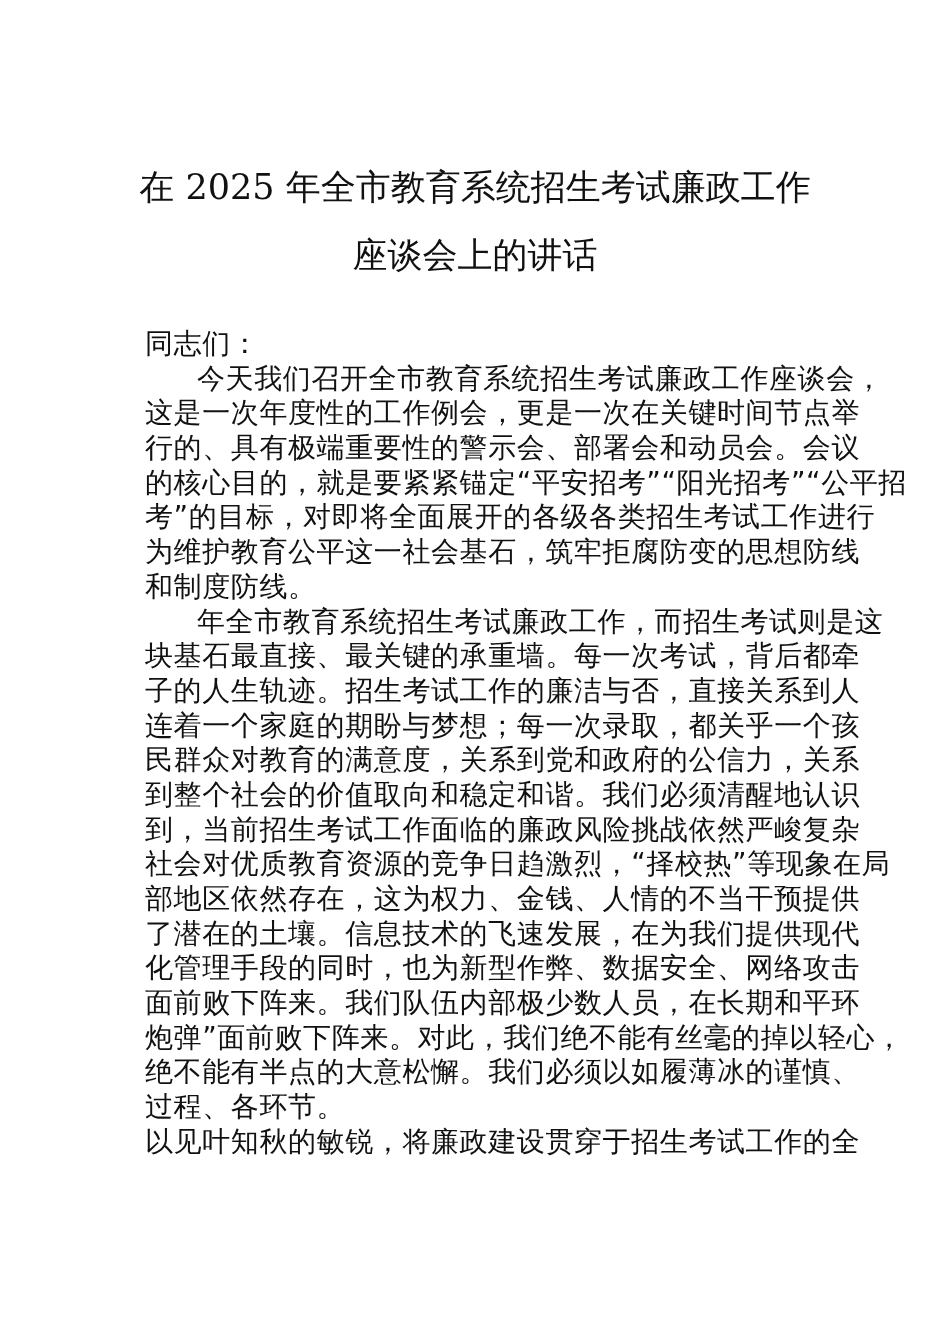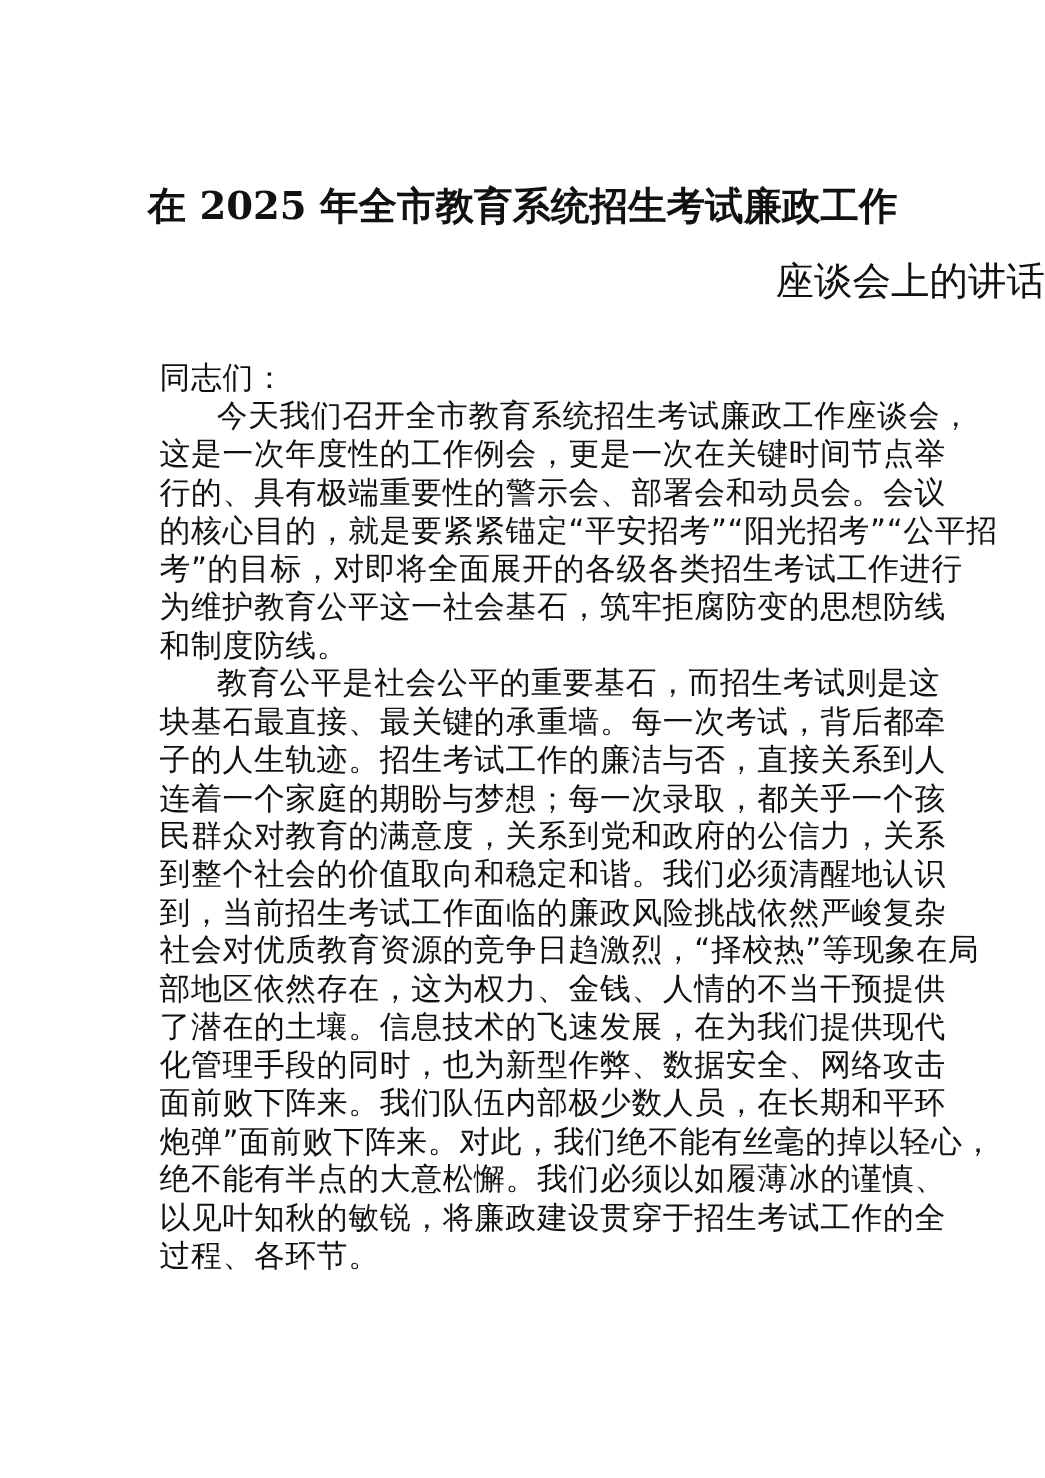--- a/index.html
+++ b/index.html
@@ -3,22 +3,22 @@
   <meta charset="utf-8">
   <style>
     html, body { margin: 0; padding: 0; background: #ffffff; }
     body { width: 950px; height: 1344px; position: relative; overflow: hidden; }
     .page { position: absolute; left: 0; top: 0; width: 950px; height: 1344px; background: #fff; }
     .title {
       position: absolute; left: 0; width: 950px; text-align: center;
       font-family: "DejaVu Serif", "Liberation Serif", serif;
       font-size: 35px; color: #111; letter-spacing: 0px; white-space: nowrap;
     }
-    .title.l1 { top: 164px; font-weight: bold; }
-    .title.l2 { top: 232px; text-align: right; }
+    .title.l1 { top: 164px; }
+    .title.l2 { top: 232px; }
     .body {
       position: absolute; left: 145px; top: 327px; width: 690px;
       font-family: "DejaVu Sans", "Liberation Sans", sans-serif;
       font-size: 28px; color: #111;
     }
     .line { height: 34.7px; line-height: 34.7px; white-space: nowrap; letter-spacing: 0.6px; }
     .line.indent { padding-left: 52px; font-family: Liberation Serif, serif; }
   </style>
 </head>
 <body>
@@ -34,31 +34,31 @@
       <div class="line indent">今天我们召开全市教育系统招生考试廉政工作座谈会，</div>
       <div class="line">这是一次年度性的工作例会，更是一次在关键时间节点举</div>
       <div class="line">行的、具有极端重要性的警示会、部署会和动员会。会议</div>
       <div class="line">的核心目的，就是要紧紧锚定“平安招考”“阳光招考”“公平招</div>
       <div class="line">考”的目标，对即将全面展开的各级各类招生考试工作进行</div>
       <div class="line">为维护教育公平这一社会基石，筑牢拒腐防变的思想防线</div>
       <div class="line">和制度防线。</div>
     </div>
 
     <div>
-      <div class="line indent">教育公平是社会公平的重要基石，而招生考试则是这</div>
+      <div class="line indent">年全市教育系统招生考试廉政工作，而招生考试则是这</div>
       <div class="line">块基石最直接、最关键的承重墙。每一次考试，背后都牵</div>
       <div class="line">子的人生轨迹。招生考试工作的廉洁与否，直接关系到人</div>
       <div class="line">连着一个家庭的期盼与梦想；每一次录取，都关乎一个孩</div>
       <div class="line">民群众对教育的满意度，关系到党和政府的公信力，关系</div>
       <div class="line">到整个社会的价值取向和稳定和谐。我们必须清醒地认识</div>
       <div class="line">到，当前招生考试工作面临的廉政风险挑战依然严峻复杂</div>
       <div class="line">社会对优质教育资源的竞争日趋激烈，“择校热”等现象在局</div>
       <div class="line">部地区依然存在，这为权力、金钱、人情的不当干预提供</div>
       <div class="line">了潜在的土壤。信息技术的飞速发展，在为我们提供现代</div>
       <div class="line">化管理手段的同时，也为新型作弊、数据安全、网络攻击</div>
       <div class="line">面前败下阵来。我们队伍内部极少数人员，在长期和平环</div>
       <div class="line">炮弹”面前败下阵来。对此，我们绝不能有丝毫的掉以轻心，</div>
       <div class="line">绝不能有半点的大意松懈。我们必须以如履薄冰的谨慎、</div>
+      <div class="line">过程、各环节。</div>
       <div class="line">以见叶知秋的敏锐，将廉政建设贯穿于招生考试工作的全</div>
-      <div class="line">过程、各环节。</div>
     </div>
   </div>
 </div>
 
 </body></html>

